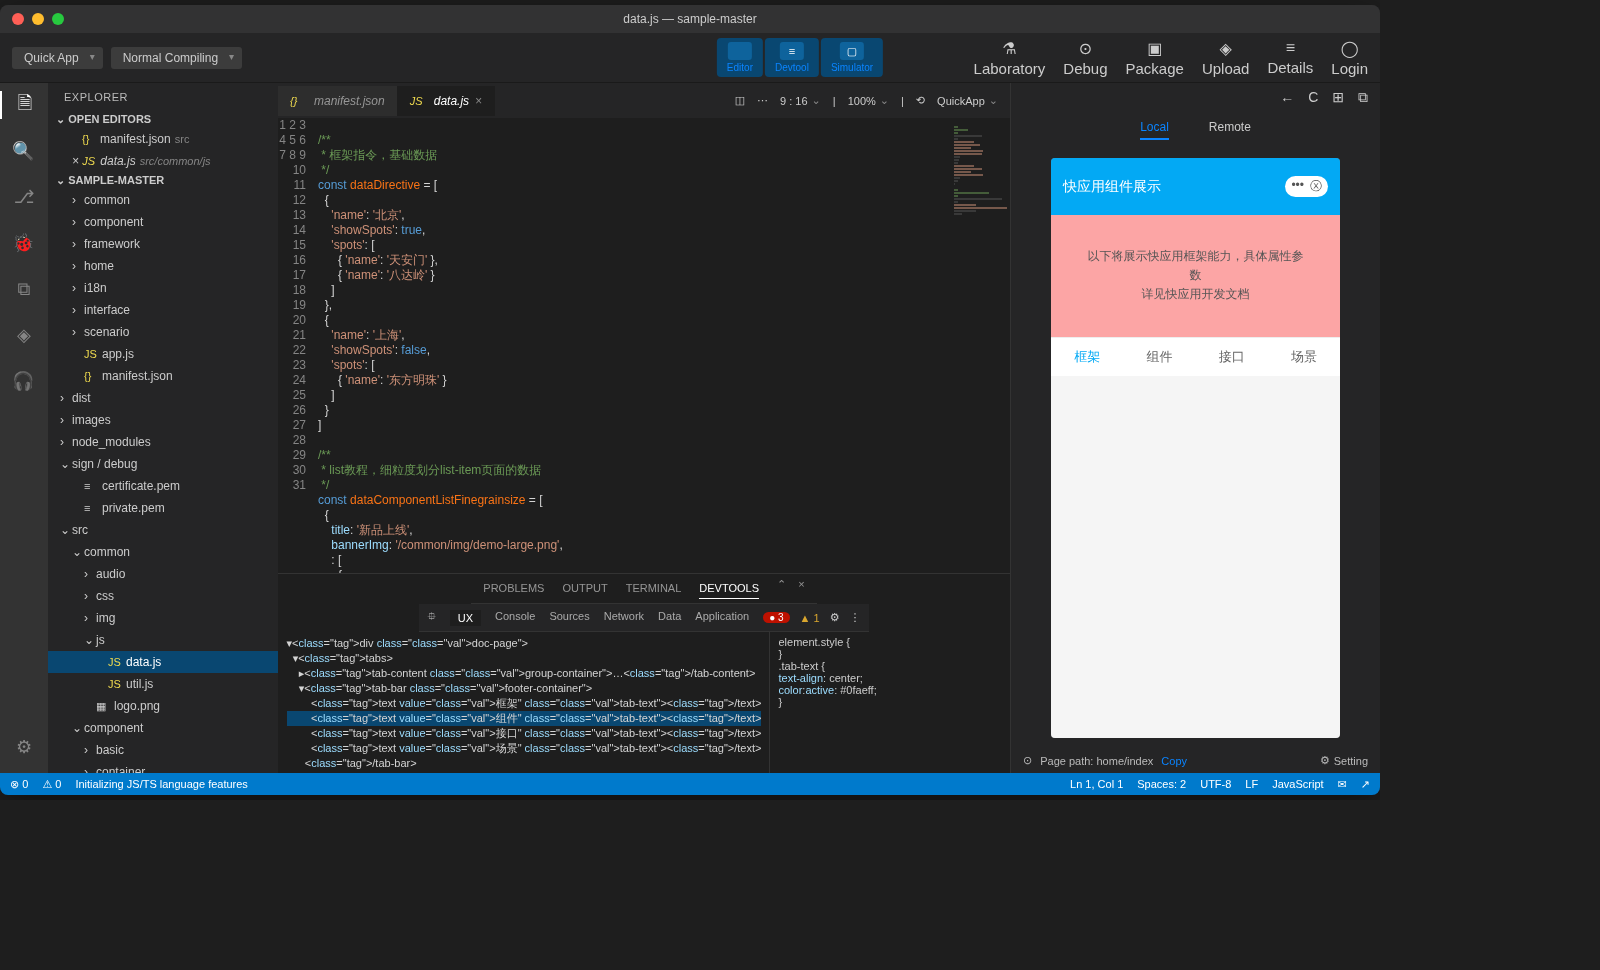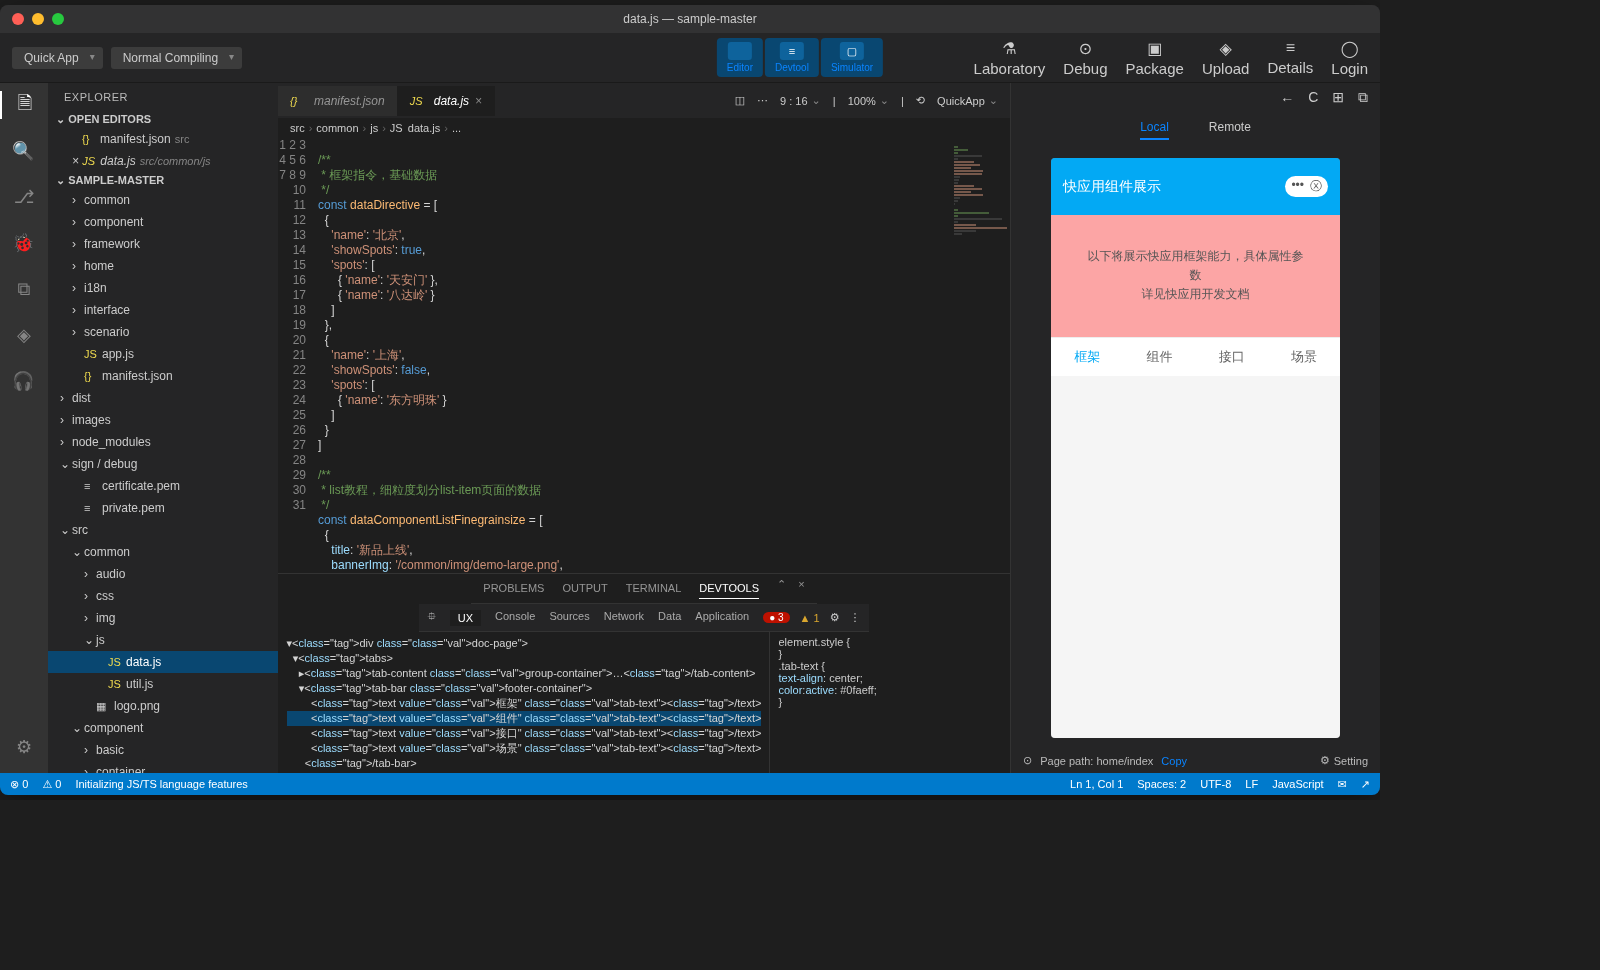--- a/index.html
+++ b/index.html
@@ -67,21 +67,21 @@
 .breadcrumb .sep { color: #666; margin: 0 4px; }
 
 .editor { flex: 1; display: flex; background: #1e1e1e; font-family: "SF Mono", Menlo, Consolas, monospace; font-size: 12px; line-height: 15px; overflow: hidden; position: relative; }
 .gutter { width: 40px; text-align: right; color: #858585; padding-right: 12px; user-select: none; }
 .code { flex: 1; white-space: pre; color: #d4d4d4; }
 .c-comment { color: #6a9955; }
 .c-key { color: #569cd6; }
 .c-str { color: #ce9178; }
 .c-prop { color: #9cdcfe; }
 .c-val { color: #569cd6; }
-.c-const { color: #fdba74; }
+.c-const { color: #f97316; }
 .minimap { width: 60px; background: #1e1e1e; opacity: 0.5; padding: 4px; }
 .mmline { height: 2px; margin: 1px 0; background: #555; }
 .mmline.c { background: #6a9955; }
 .mmline.s { background: #ce9178; }
 
 
 .panel { height: 200px; background: #1e1e1e; border-top: 1px solid #333; display: flex; flex-direction: column; font-size: 11px; align-items: center; }
 .panel-tabs { display: flex; padding: 4px 12px; gap: 18px; color: #969696; border-bottom: 1px solid #333; }
 .panel-tab { cursor: pointer; padding: 4px 0; }
 .panel-tab.active { color: #fff; border-bottom: 1px solid #fff; }
@@ -246,21 +246,20 @@
           <span>◫</span>
           <span>⋯</span>
           <span class="pillsel">9 : 16</span>
           <span>|</span>
           <span class="pillsel">100%</span>
           <span>|</span>
           <span>⟲</span>
           <span class="pillsel">QuickApp</span>
         </div>
       </div>
-      <div class="breadcrumb" id="breadcrumb"><span>src</span><span class="sep">›</span><span>common</span><span class="sep">›</span><span>js</span><span class="sep">›</span><span class="ficon js">JS</span><span>data.js</span><span class="sep">›</span><span>...</span></div>
       <div class="editor">
         <div class="gutter" id="gutter">1
 2
 3
 4
 5
 6
 7
 8
 9

